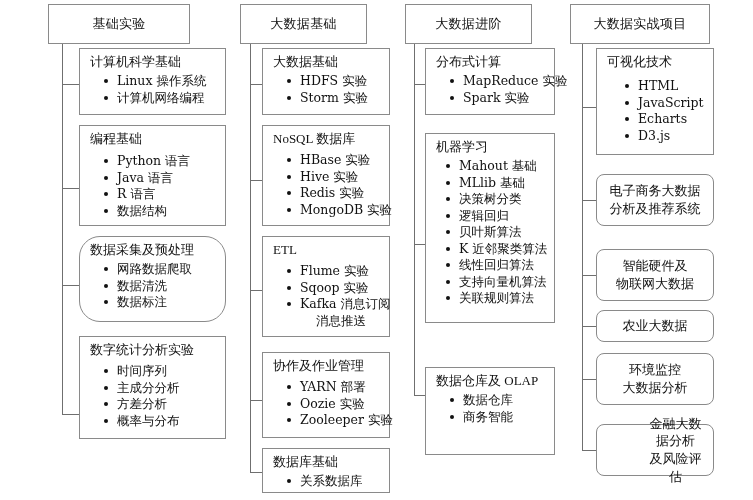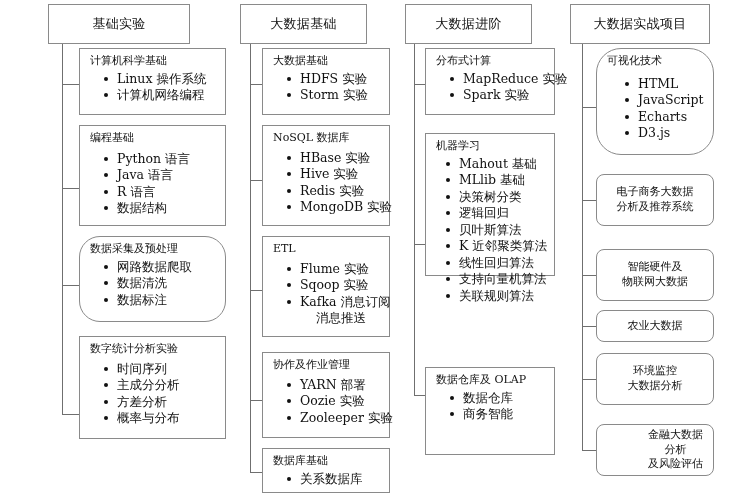--- a/index.html
+++ b/index.html
@@ -47,23 +47,24 @@
   .group-box {
     position: absolute;
     box-sizing: border-box;
     border: 1px solid #8a8a8a;
     background: #ffffff;
     padding: 5px 8px 6px 10px;
     font-size: 12.5px;
     line-height: 1.25;
   }
   .group-title {
-    font-size: 11px;
+    font-size: 13px;
     margin: 0 0 3px 0;
     white-space: nowrap;
+    font-family: Liberation Serif, serif;
   }
   .group-box.centered {
     display: flex;
     align-items: center;
     justify-content: center;
     text-align: center;
     padding: 4px 6px;
     border-radius: 8px;
   }
   .group-box.centered .group-title {
@@ -243,21 +244,21 @@
     <div class="stub" style="left:414px; top:395px; width:11px;"></div>
 
     <div class="group-box" style="left:425px; top:48px; width:130px; height:67px;">
       <div class="group-title">分布式计算</div>
       <ul class="items">
         <li>MapReduce 实验</li>
         <li>Spark 实验</li>
       </ul>
     </div>
 
-    <div class="group-box" style="left:425px; top:133px; width:130px; height:143px;">
+    <div class="group-box" style="left:425px; top:133px; width:130px; height:190px;">
       <div class="group-title">机器学习</div>
       <ul class="items tight" style="margin-top:1px;">
         <li>Mahout 基础</li>
         <li>MLlib 基础</li>
         <li>决策树分类</li>
         <li>逻辑回归</li>
         <li>贝叶斯算法</li>
         <li>K 近邻聚类算法</li>
         <li>线性回归算法</li>
         <li>支持向量机算法</li>
@@ -282,21 +283,21 @@
 
     <div class="trunk" style="left:582px; top:44px; height:406px;"></div>
 
     <div class="stub" style="left:582px; top:107px; width:14px;"></div>
     <div class="stub" style="left:582px; top:200px; width:14px;"></div>
     <div class="stub" style="left:582px; top:275px; width:14px;"></div>
     <div class="stub" style="left:582px; top:326px; width:14px;"></div>
     <div class="stub" style="left:582px; top:379px; width:14px;"></div>
     <div class="stub" style="left:582px; top:450px; width:14px;"></div>
 
-    <div class="group-box" style="left:596px; top:48px; width:118px; height:107px;border-radius:25px;">
+    <div class="group-box" style="left:596px; top:48px; width:118px; height:107px;">
       <div class="group-title">可视化技术</div>
       <ul class="items wide" style="margin-top:8px;">
         <li>HTML</li>
         <li>JavaScript</li>
         <li>Echarts</li>
         <li>D3.js</li>
       </ul>
     </div>
 
     <div class="group-box centered" style="left:596px; top:174px; width:118px; height:52px;">

